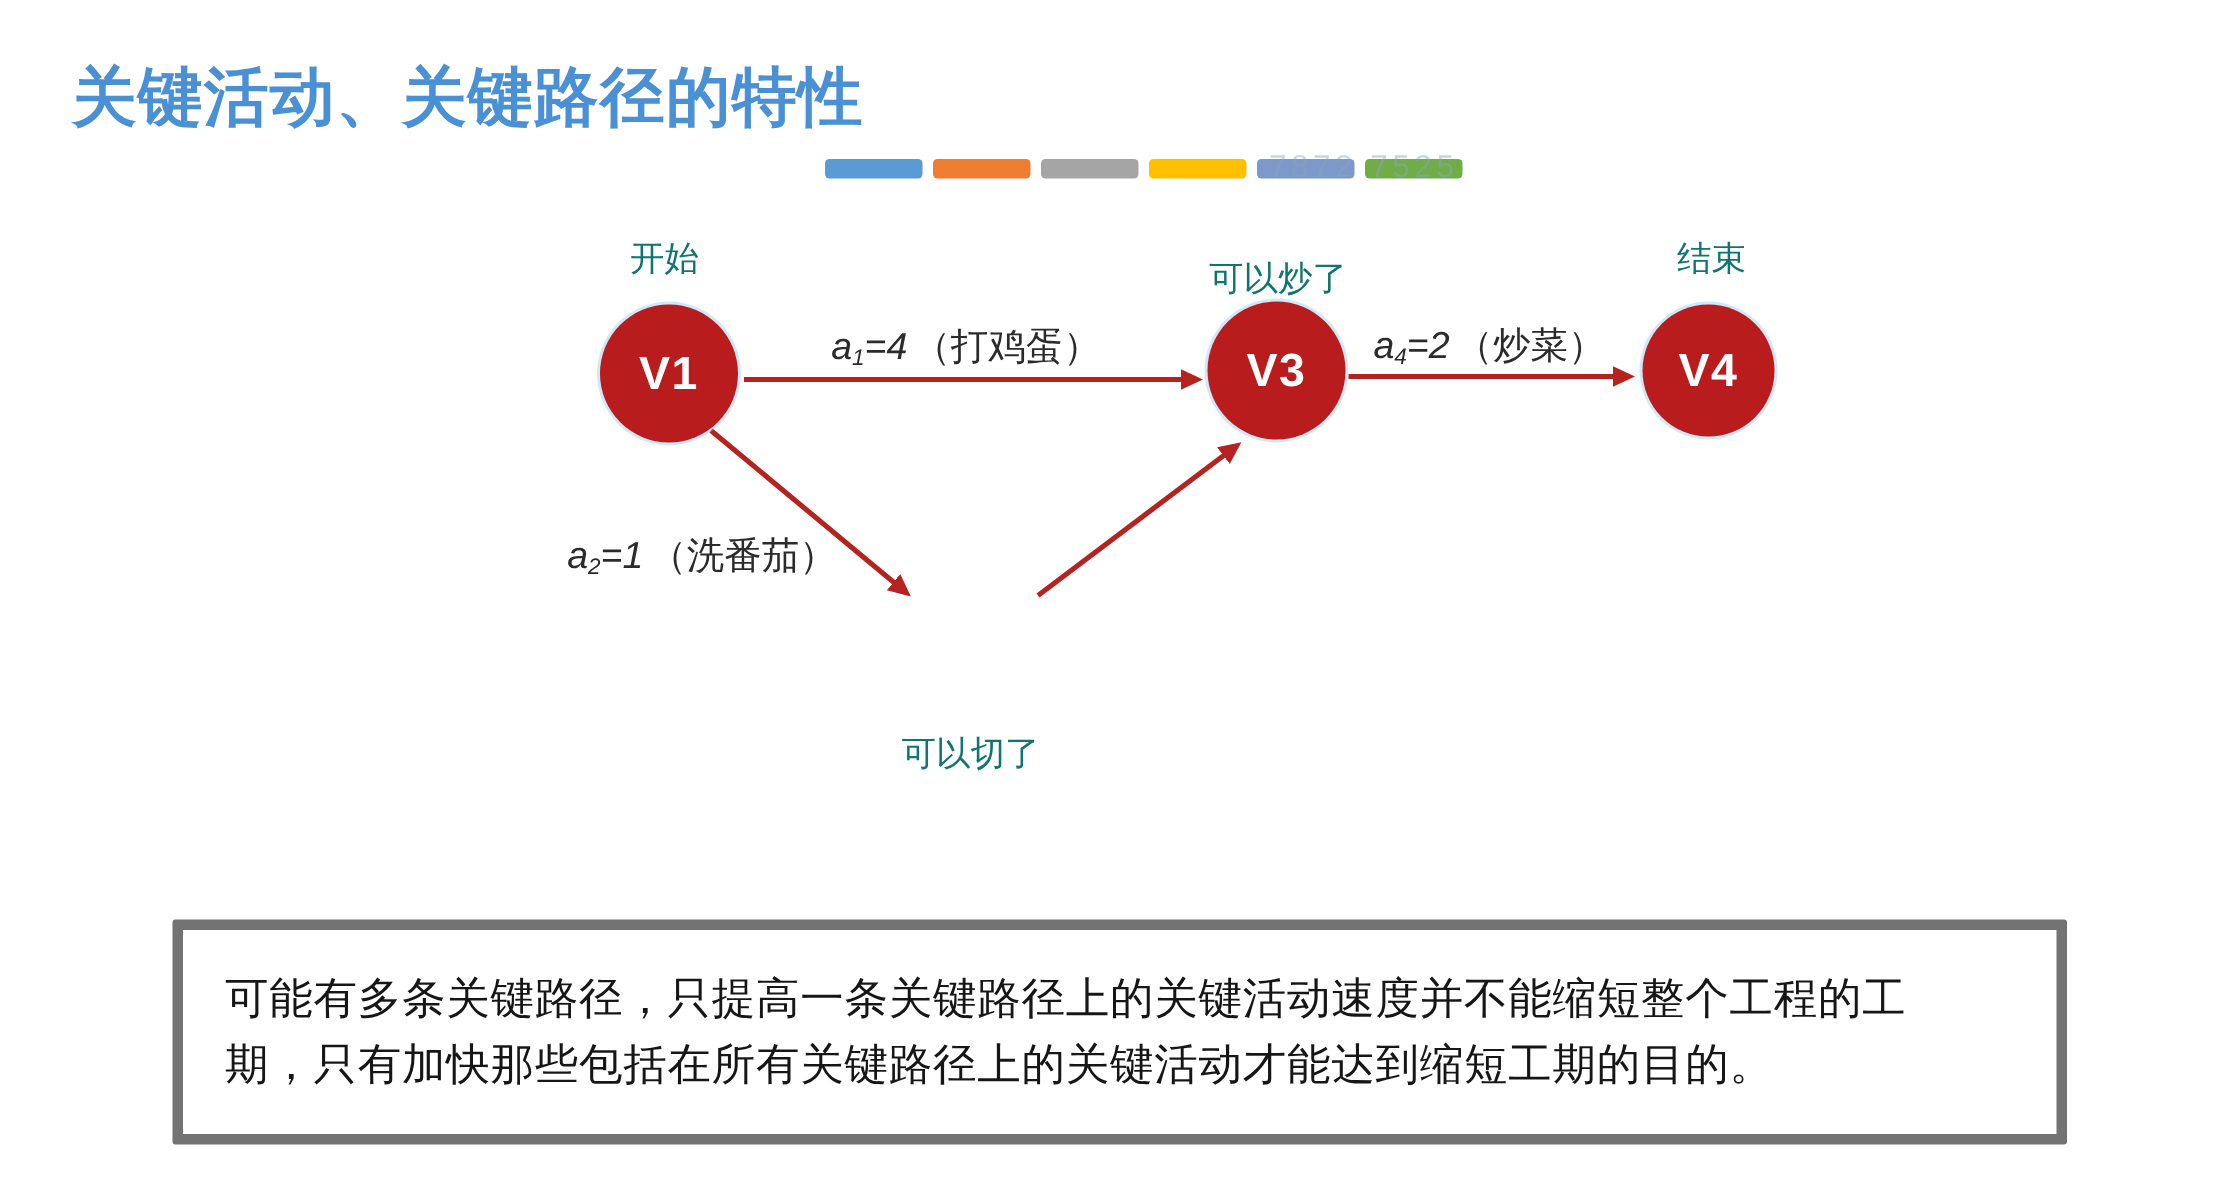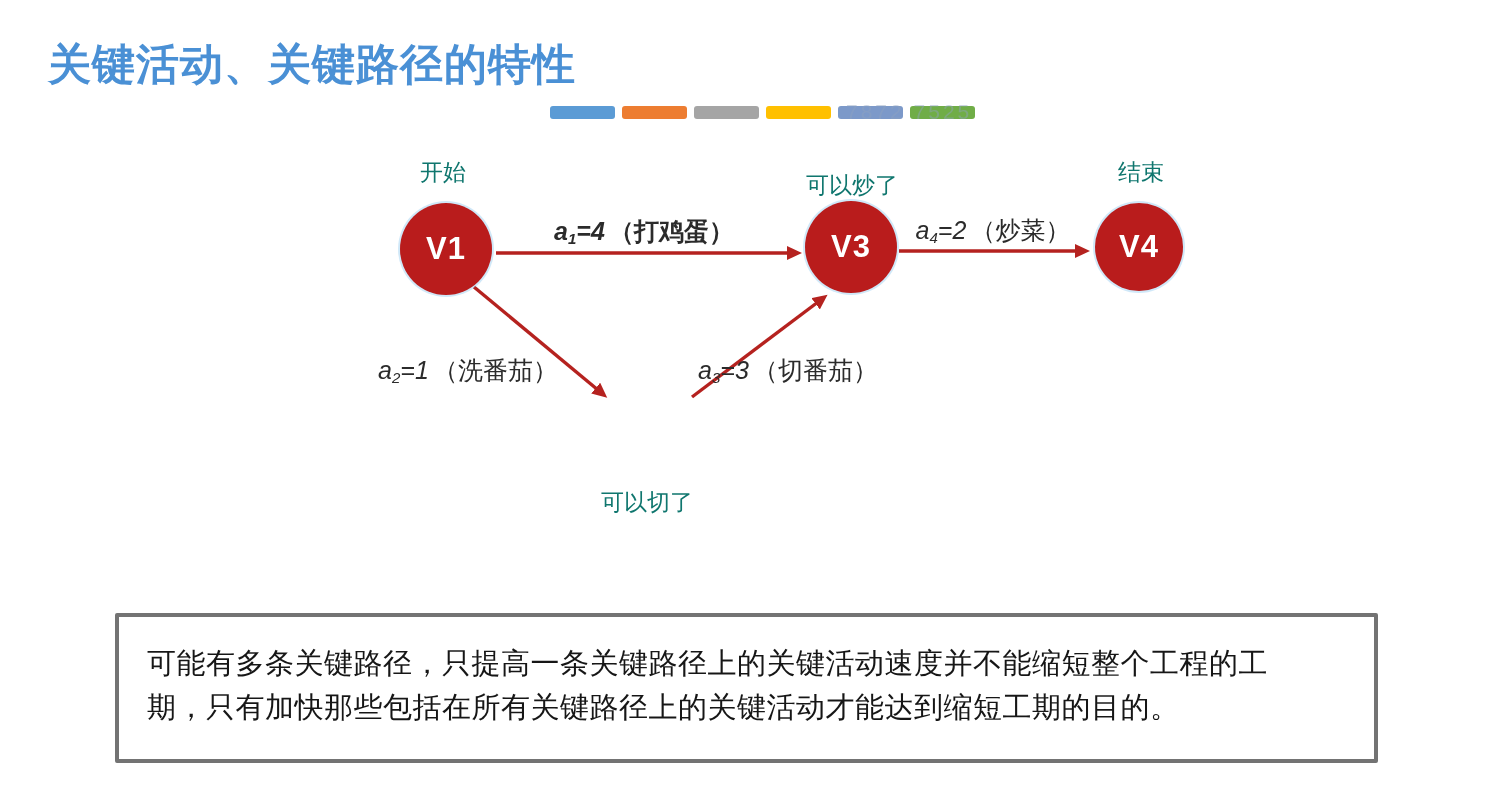--- a/index.html
+++ b/index.html
@@ -31,28 +31,28 @@
   .tag.t1{left:443px;top:157px;}
   .tag.t3{left:852px;top:170px;}
   .tag.t4{left:1141px;top:157px;}
   .tag.t2{left:647px;top:487px;font-family:Liberation Mono, monospace;}
 
   .edge-label{position:absolute;transform:translate(-50%,-50%);white-space:nowrap;
               font-size:25px;color:#2b2b2b;}
   .edge-label .math{font-style:italic;}
   .edge-label sub{font-size:15px;font-style:italic;vertical-align:-4px;line-height:0;}
   .edge-label .note{margin-left:4px;font-style:normal;}
-  .el-a1{left:644px;top:231px;font-weight:bold;}
+  .el-a1{left:644px;top:231px;}
   .el-a4{left:993px;top:230px;}
   .el-a2{left:468px;top:370px;}
   .el-a3{left:788px;top:370px;}
 
   
   .note-box{position:absolute;left:115px;top:613px;width:1263px;height:150px;
-            border:4px solid #737373;background:#ffffff;box-sizing:border-box;border-radius:2px;}
+            border:7px solid #737373;background:#ffffff;box-sizing:border-box;border-radius:2px;}
   .note-text{margin:24px 0 0 28px;width:1135px;font-size:29px;line-height:44px;
              letter-spacing:.5px;color:#161616;}
 </style>
 </head>
 <body>
 
 <div class="slide">
 
   <div class="title">关键活动、关键路径的特性</div>
 
@@ -92,23 +92,20 @@
   <div class="node v4">
     <span>V4</span>
   </div>
 
   <div class="edge-label el-a1">
     <span class="math">a</span><sub>1</sub><span class="math">=4</span><span class="note">（打鸡蛋）</span>
   </div>
   <div class="edge-label el-a2">
     <span class="math">a</span><sub>2</sub><span class="math">=1</span><span class="note">（洗番茄）</span>
   </div>
-  <div class="edge-label el-a3">
-    <span class="math">a</span><sub>3</sub><span class="math">=3</span><span class="note">（切番茄）</span>
-  </div>
   <div class="edge-label el-a4">
     <span class="math">a</span><sub>4</sub><span class="math">=2</span><span class="note">（炒菜）</span>
   </div>
 
   <div class="note-box">
     <div class="note-text">可能有多条关键路径，只提高一条关键路径上的关键活动速度并不能缩短整个工程的工期，只有加快那些包括在所有关键路径上的关键活动才能达到缩短工期的目的。</div>
   </div>
 
 </div>
 

